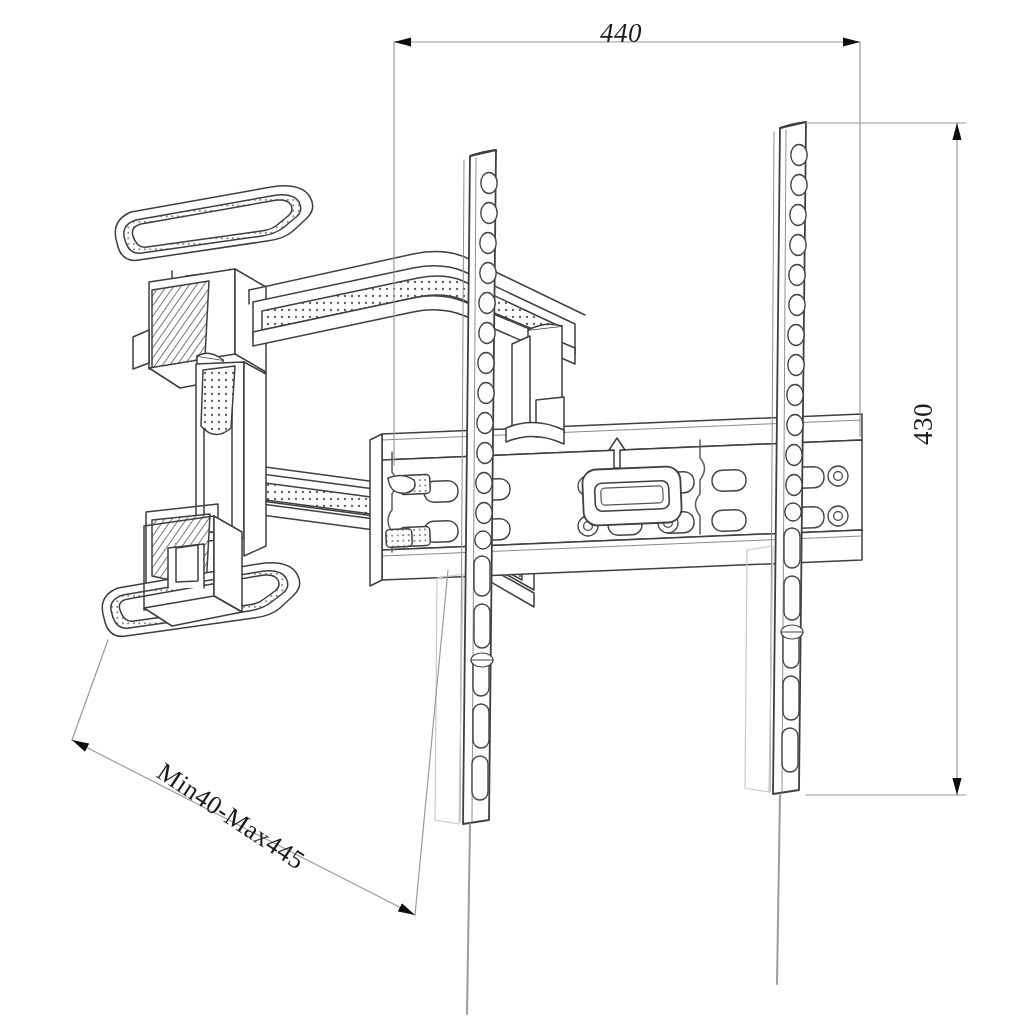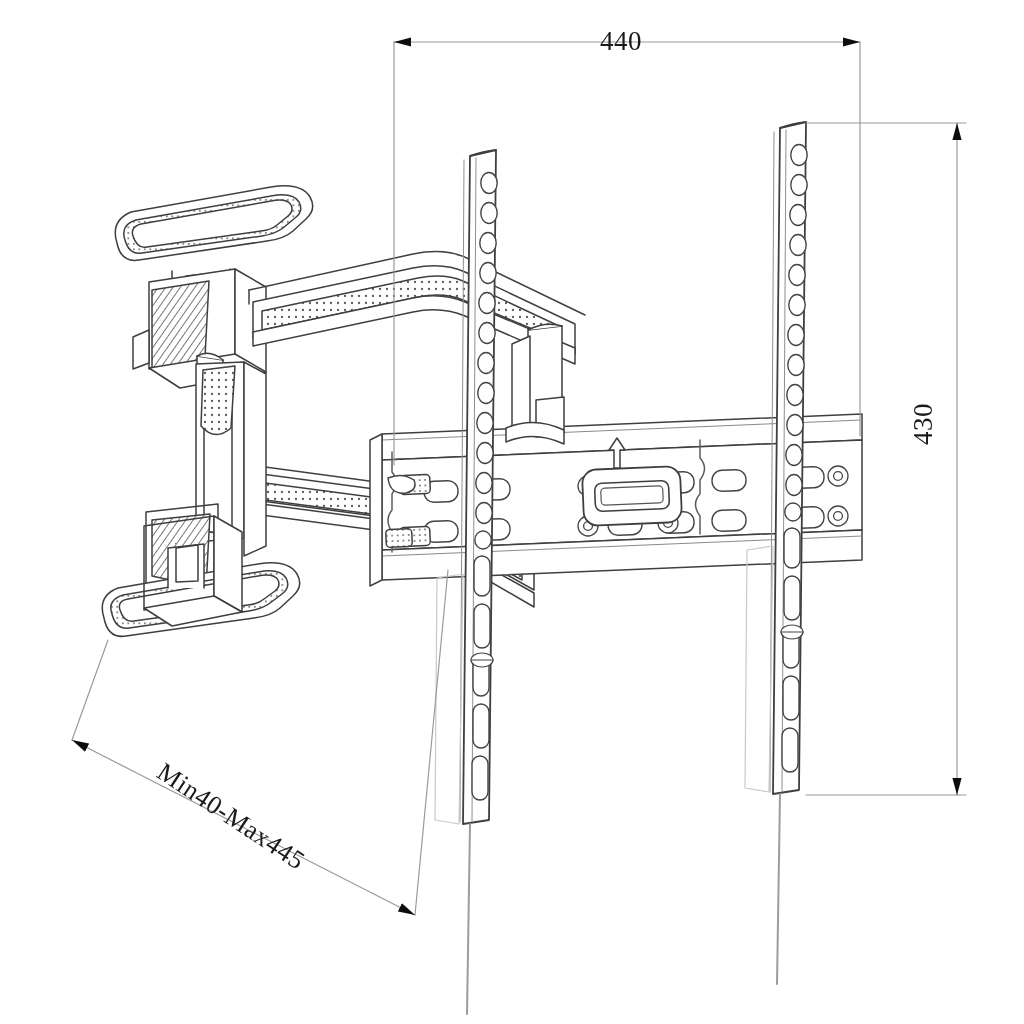--- a/index.html
+++ b/index.html
@@ -19,21 +19,21 @@
 
   .dim-label {
     position: absolute;
     font-family: "Liberation Serif", serif;
     font-size: 27px;
     color: #1a1a1a;
     letter-spacing: 0.5px;
     white-space: nowrap;
     user-select: none;
   }
-  #label-width  { left: 600px; top: 26px; }
+  #label-width  { left: 600px; top: 18px; font-style: italic; }
   #label-height { left: 908px; top: 445px; transform: rotate(-90deg); transform-origin: left top; }
   #label-depth  { left: 168px; top: 757px; transform: rotate(33.5deg); transform-origin: left top;
                   font-size: 26px; letter-spacing: 0.5px; }
 </style>
 </head>
 <body>
 
 <div id="stage">
 
   <svg width="1024" height="1024" viewBox="0 0 1024 1024">

